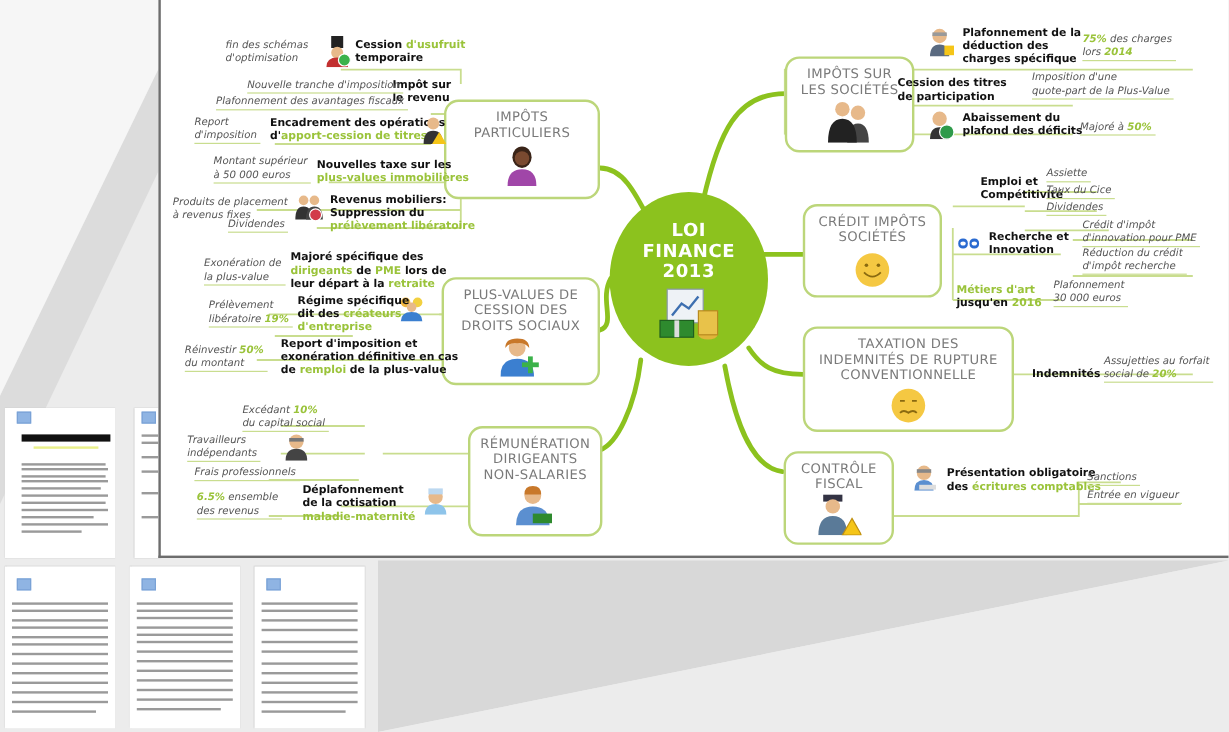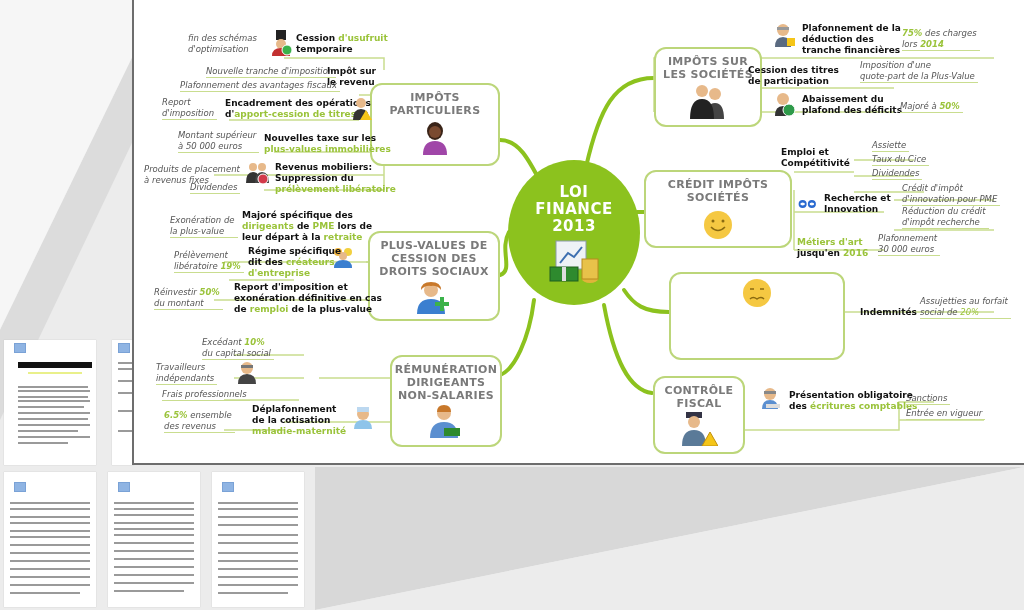--- a/index.html
+++ b/index.html
@@ -7,21 +7,21 @@
   #stage{position:relative;width:1024px;height:610px;overflow:hidden;background:#ececec}
   .bg-tri{position:absolute;left:0;top:0}
   .docs{position:absolute}
   .page{position:absolute;background:#fff;box-shadow:0 0 1px #bbb}
   .page .logo{position:absolute;width:12px;height:10px;background:#8fb4e3;border:1px solid #7aa2d6}
   .page .ln{position:absolute;height:1.5px;background:#9a9a9a}
   .page .hd{position:absolute;height:6px;background:#111}
   .page .hl{position:absolute;height:2px;background:#e9f08a}
   #map{position:absolute;left:132px;top:0;width:892px;height:465px;background:#fff;border-left:2px solid #6d6d6d;border-bottom:2px solid #6d6d6d;overflow:hidden}
   svg.links{position:absolute;left:0;top:0}
-  .box{position:absolute;border:2px solid #bcd67a;border-radius:12px;background:#fff;text-align:center;color:#7a7a7a;font-weight:bold;font-size:11px;line-height:13px;letter-spacing:.3px}
+  .box{position:absolute;border:2px solid #bcd67a;border-radius:12px;background:#fff;text-align:center;color:#7a7a7a;font-weight:normal;font-size:11px;line-height:13px;letter-spacing:.3px}
   .box .t{padding-top:6px}
   .center{position:absolute;border-radius:50%;background:#8cc21e;color:#fff;text-align:center;font-weight:bold;font-size:15px;line-height:17px;letter-spacing:.5px}
   .lbl{position:absolute;font-weight:bold;font-size:9px;line-height:11px;color:#111}
   .g{color:#9ac33a}
   .it{position:absolute;font-style:italic;font-size:8.5px;line-height:11px;color:#555;border-bottom:1.5px solid #c9dd8f;padding-right:3px;white-space:nowrap}
   .ic{position:absolute}
 </style>
 </head>
 <body>
 
@@ -319,77 +319,82 @@
     </div>
     <div class="ic" style="left:640px;top:23px">
       <svg width="22" height="24">
           <circle cx="9" cy="7" r="6" fill="#e7b98a"></circle>
           <rect x="3" y="4" width="12" height="3" fill="#999"></rect>
           <path d="M1,24 Q1,14 9,14 Q17,14 17,24Z" fill="#5a6a80"></path>
           <rect x="13" y="15" width="8" height="8" fill="#f5c518"></rect>
         </svg>
     </div>
     <div class="lbl" style="left:668px;top:23px">
-      <span>Plafonnement de la</span><br><span>déduction des</span><br><span>tranche financières</span>
+      <span>Plafonnement de la</span><br><span>déduction des</span><br><span>charges spécifique</span>
     </div>
     <div class="it" style="left:768px;top:28px"><span class="g" style="font-weight:bold">75%</span><span> des charges</span><br><span>lors </span><span class="g" style="font-weight:bold">2014</span></div>
     <div class="lbl" style="left:614px;top:65px">
       <span>Cession des titres</span><br><span>de participation</span>
     </div>
     <div class="it" style="left:726px;top:60px"><span>Imposition d'une</span><br><span>quote-part de la Plus-Value</span></div>
     <div class="ic" style="left:640px;top:92px">
       <svg width="22" height="24">
           <circle cx="9" cy="7" r="6" fill="#e7b98a"></circle>
           <path d="M1,24 Q1,14 9,14 Q17,14 17,24Z" fill="#333"></path>
           <circle cx="15" cy="18" r="6" fill="#2e9a4a" stroke="#fff"></circle>
         </svg>
     </div>
     <div class="lbl" style="left:668px;top:94px">
       <span>Abaissement du</span><br><span>plafond des déficits</span>
     </div>
     <div class="it" style="left:766px;top:101px"><span>Majoré à </span><span class="g" style="font-weight:bold">50%</span></div>
 
-    <div class="box" style="left:510px;top:170px;width:148px;height:78px">
+    <div class="box" style="left:535px;top:170px;width:116px;height:78px">
       <div class="t">
         <div>CRÉDIT IMPÔTS</div>
         <div>SOCIÉTÉS</div>
       </div>
       <svg width="30" height="30" style="margin-top:6px">
         <circle cx="15" cy="15" r="14" fill="#f5c842"></circle>
           <circle cx="10" cy="11" r="1.5" fill="#8a6a10"></circle>
           <circle cx="20" cy="11" r="1.5" fill="#8a6a10"></circle>
           <path d="M8,17 Q15,24 22,17" fill="none" stroke="#8a6a10" stroke-width="1.5"></path>
       </svg>
     </div>
-    <div class="lbl" style="left:647px;top:147px">
+    <div class="lbl" style="left:683px;top:147px">
       <span>Emploi et</span><br><span>Compétitivité</span>
     </div>
     <div class="it" style="left:738px;top:140px">Assiette</div>
     <div class="it" style="left:738px;top:154px">Taux du Cice</div>
     <div class="it" style="left:738px;top:168px">Dividendes</div>
     <div class="ic" style="left:664px;top:195px;font-size:14px;color:#2a6ad0;font-weight:bold">ᴑᴑ</div>
     <div class="lbl" style="left:690px;top:193px">
       <span>Recherche et</span><br><span>Innovation</span>
     </div>
     <div class="it" style="left:768px;top:183px">Crédit d'impôt<br>d'innovation pour PME</div>
     <div class="it" style="left:768px;top:206px">Réduction du crédit<br>d'impôt recherche</div>
     <div class="lbl" style="left:663px;top:237px">
       <span class="g">Métiers d'art</span><br><span>jusqu'en </span><span class="g">2016</span>
     </div>
     <div class="it" style="left:744px;top:233px"><span>Plafonnement</span><br><span>30 000 euros</span></div>
 
     <div class="box" style="left:535px;top:272px;width:176px;height:88px">
+      <div class="t">
+        <div>TAXATION DES</div>
+        <div>INDEMNITÉS DE RUPTURE</div>
+        <div>CONVENTIONNELLE</div>
+      </div>
       <svg width="30" height="30" style="margin-top:4px">
         <circle cx="15" cy="15" r="14" fill="#f5c842"></circle>
           <path d="M8,11 L12,11 M18,11 L22,11" stroke="#8a6a10" stroke-width="1.5"></path>
           <path d="M8,21 Q11,18 15,21 Q19,18 22,21" fill="none" stroke="#8a6a10" stroke-width="1.5"></path>
       </svg>
     </div>
     <div class="lbl" style="left:726px;top:307px"><span>Indemnités</span></div>
-    <div class="it" style="left:786px;top:296px"><span>Assujetties au forfait</span><br><span>social de </span><span class="g" style="font-weight:normal">20%</span></div>
+    <div class="it" style="left:786px;top:296px"><span>Assujetties au forfait</span><br><span>social de </span><span class="g" style="font-weight:bold">20%</span></div>
 
     <div class="box" style="left:519px;top:376px;width:92px;height:78px">
       <div class="t">
         <div>CONTRÔLE</div>
         <div>FISCAL</div>
       </div>
       <svg width="38" height="34" style="margin-top:2px">
         <rect x="6" y="0" width="16" height="6" fill="#334"></rect>
           <circle cx="14" cy="10" r="6" fill="#e7b98a"></circle>
         <path d="M2,34 Q2,18 14,18 Q26,18 26,34Z" fill="#5a7a98"></path>

